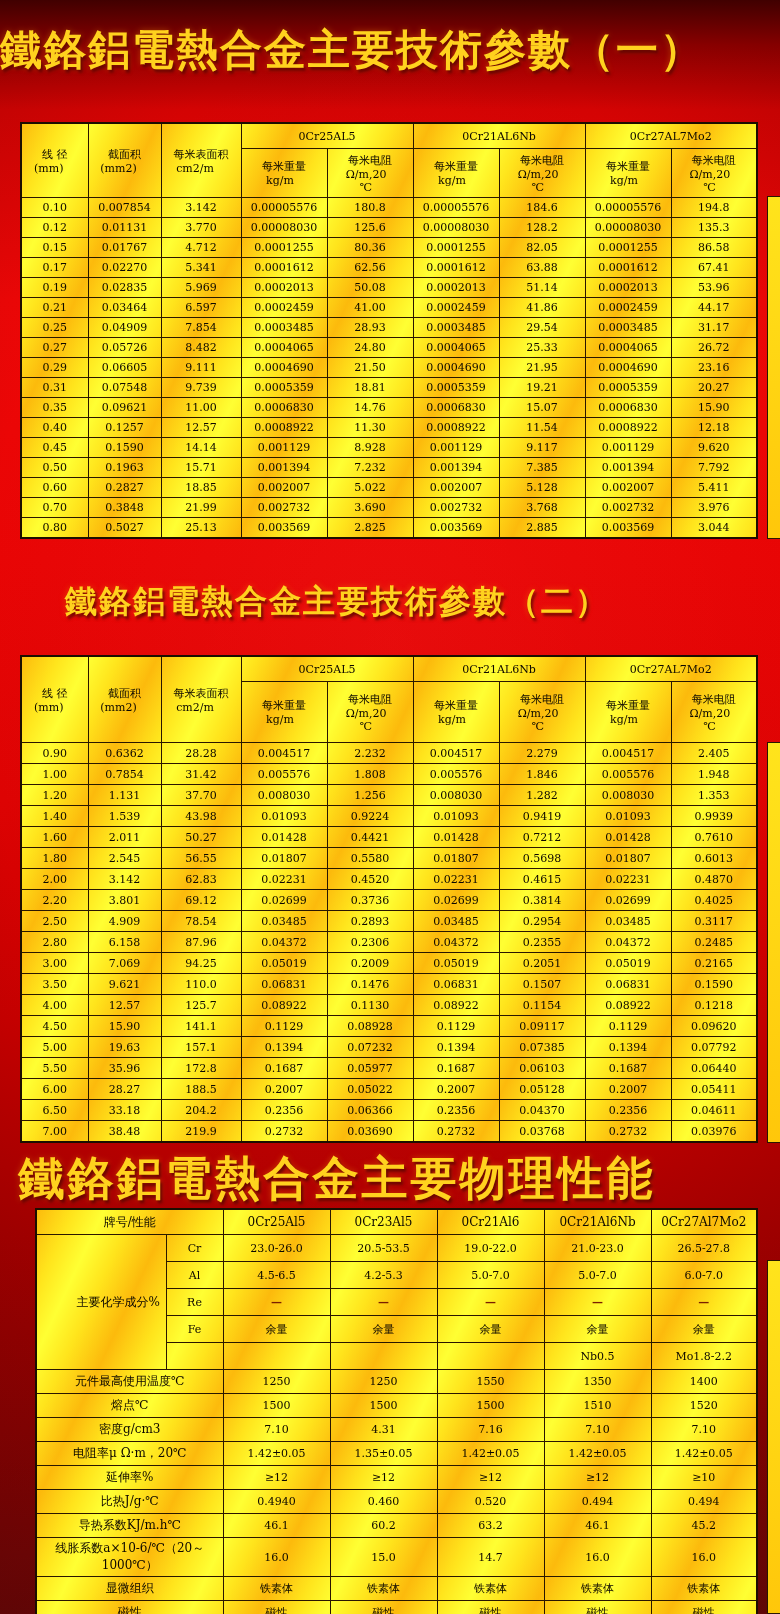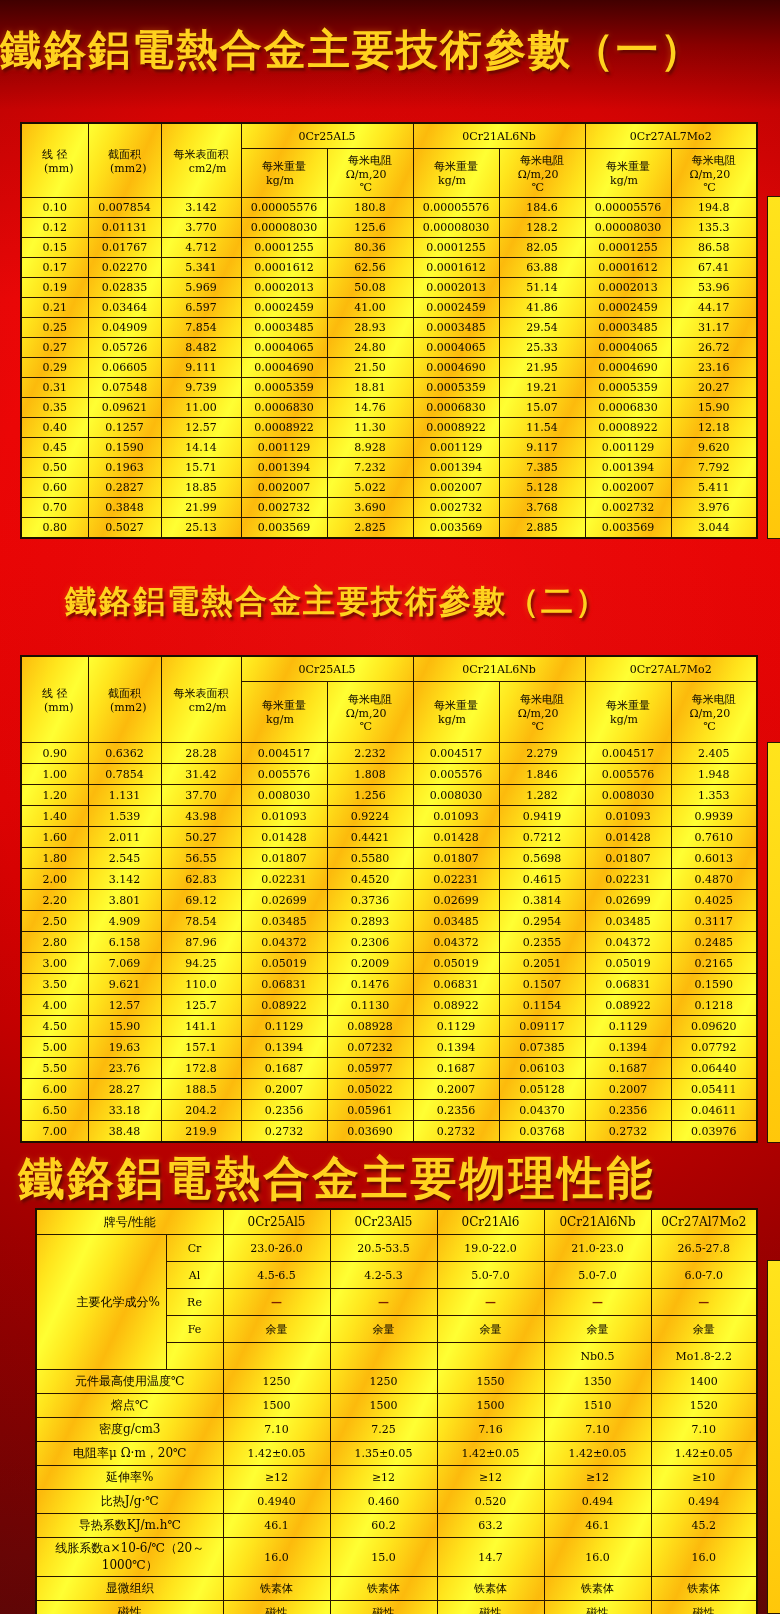--- a/index.html
+++ b/index.html
@@ -40,21 +40,21 @@
     font-weight:normal;color:#0d0800;padding:0 2px;overflow:hidden;
   }
   #table1 td,#table2 td{height:19px;font-size:11px;}
   #table2 td{height:20px;}
   #table1 th,#table2 th{font-size:11px;}
   #table1 tr.alloy-row th,#table2 tr.alloy-row th{height:24px;}
   #table1 tr.sub-row th{height:48px;}
   #table2 tr.sub-row th{height:60px;}
 
   .hdr2 .l1,.sub .l1{display:block;text-align:center;}
-  .hdr2 .l2{display:block;text-align:right;padding-right:12px;}
+  .hdr2 .l2{display:block;text-align:center;padding-right:12px;}
   .sub .l2,.sub .l3{display:block;text-align:center;padding-right:8px;}
 
   #table3 th{height:24px;font-size:12px;}
   #table3 td{font-size:11px;}
   #table3 td.chem-label{font-size:12px;padding-left:36px;}
   #table3 tbody.chem td{height:26px;margin-top:22px;}
   #table3 tbody.props td{height:23px;text-align:center;}
   #table3 tbody.props tr.tall td{height:38px;}
   #table3 td.prop-label,#table3 td.chem-label{font-size:12px;}
   #table3 tr .dash{color:#7a1f00;font-weight:bold;}
@@ -549,21 +549,21 @@
         <td>157.1</td>
         <td>0.1394</td>
         <td>0.07232</td>
         <td>0.1394</td>
         <td>0.07385</td>
         <td>0.1394</td>
         <td>0.07792</td>
       </tr>
       <tr>
         <td>5.50</td>
-        <td>23.76</td>
+        <td>35.96</td>
         <td>172.8</td>
         <td>0.1687</td>
         <td>0.05977</td>
         <td>0.1687</td>
         <td>0.06103</td>
         <td>0.1687</td>
         <td>0.06440</td>
       </tr>
       <tr>
         <td>6.00</td>
@@ -574,21 +574,21 @@
         <td>0.2007</td>
         <td>0.05128</td>
         <td>0.2007</td>
         <td>0.05411</td>
       </tr>
       <tr>
         <td>6.50</td>
         <td>33.18</td>
         <td>204.2</td>
         <td>0.2356</td>
-        <td>0.05961</td>
+        <td>0.06366</td>
         <td>0.2356</td>
         <td>0.04370</td>
         <td>0.2356</td>
         <td>0.04611</td>
       </tr>
       <tr>
         <td>7.00</td>
         <td>38.48</td>
         <td>219.9</td>
         <td>0.2732</td>
@@ -679,21 +679,21 @@
         <td class="prop-label" colspan="2">熔点℃</td>
         <td>1500</td>
         <td>1500</td>
         <td>1500</td>
         <td>1510</td>
         <td>1520</td>
       </tr>
       <tr>
         <td class="prop-label" colspan="2">密度g/cm3</td>
         <td>7.10</td>
-        <td>7.25</td>
+        <td>4.31</td>
         <td>7.16</td>
         <td>7.10</td>
         <td>7.10</td>
       </tr>
       <tr>
         <td class="prop-label" colspan="2">电阻率μ Ω·m，20℃</td>
         <td>1.42±0.05</td>
         <td>1.35±0.05</td>
         <td>1.42±0.05</td>
         <td>1.42±0.05</td>

